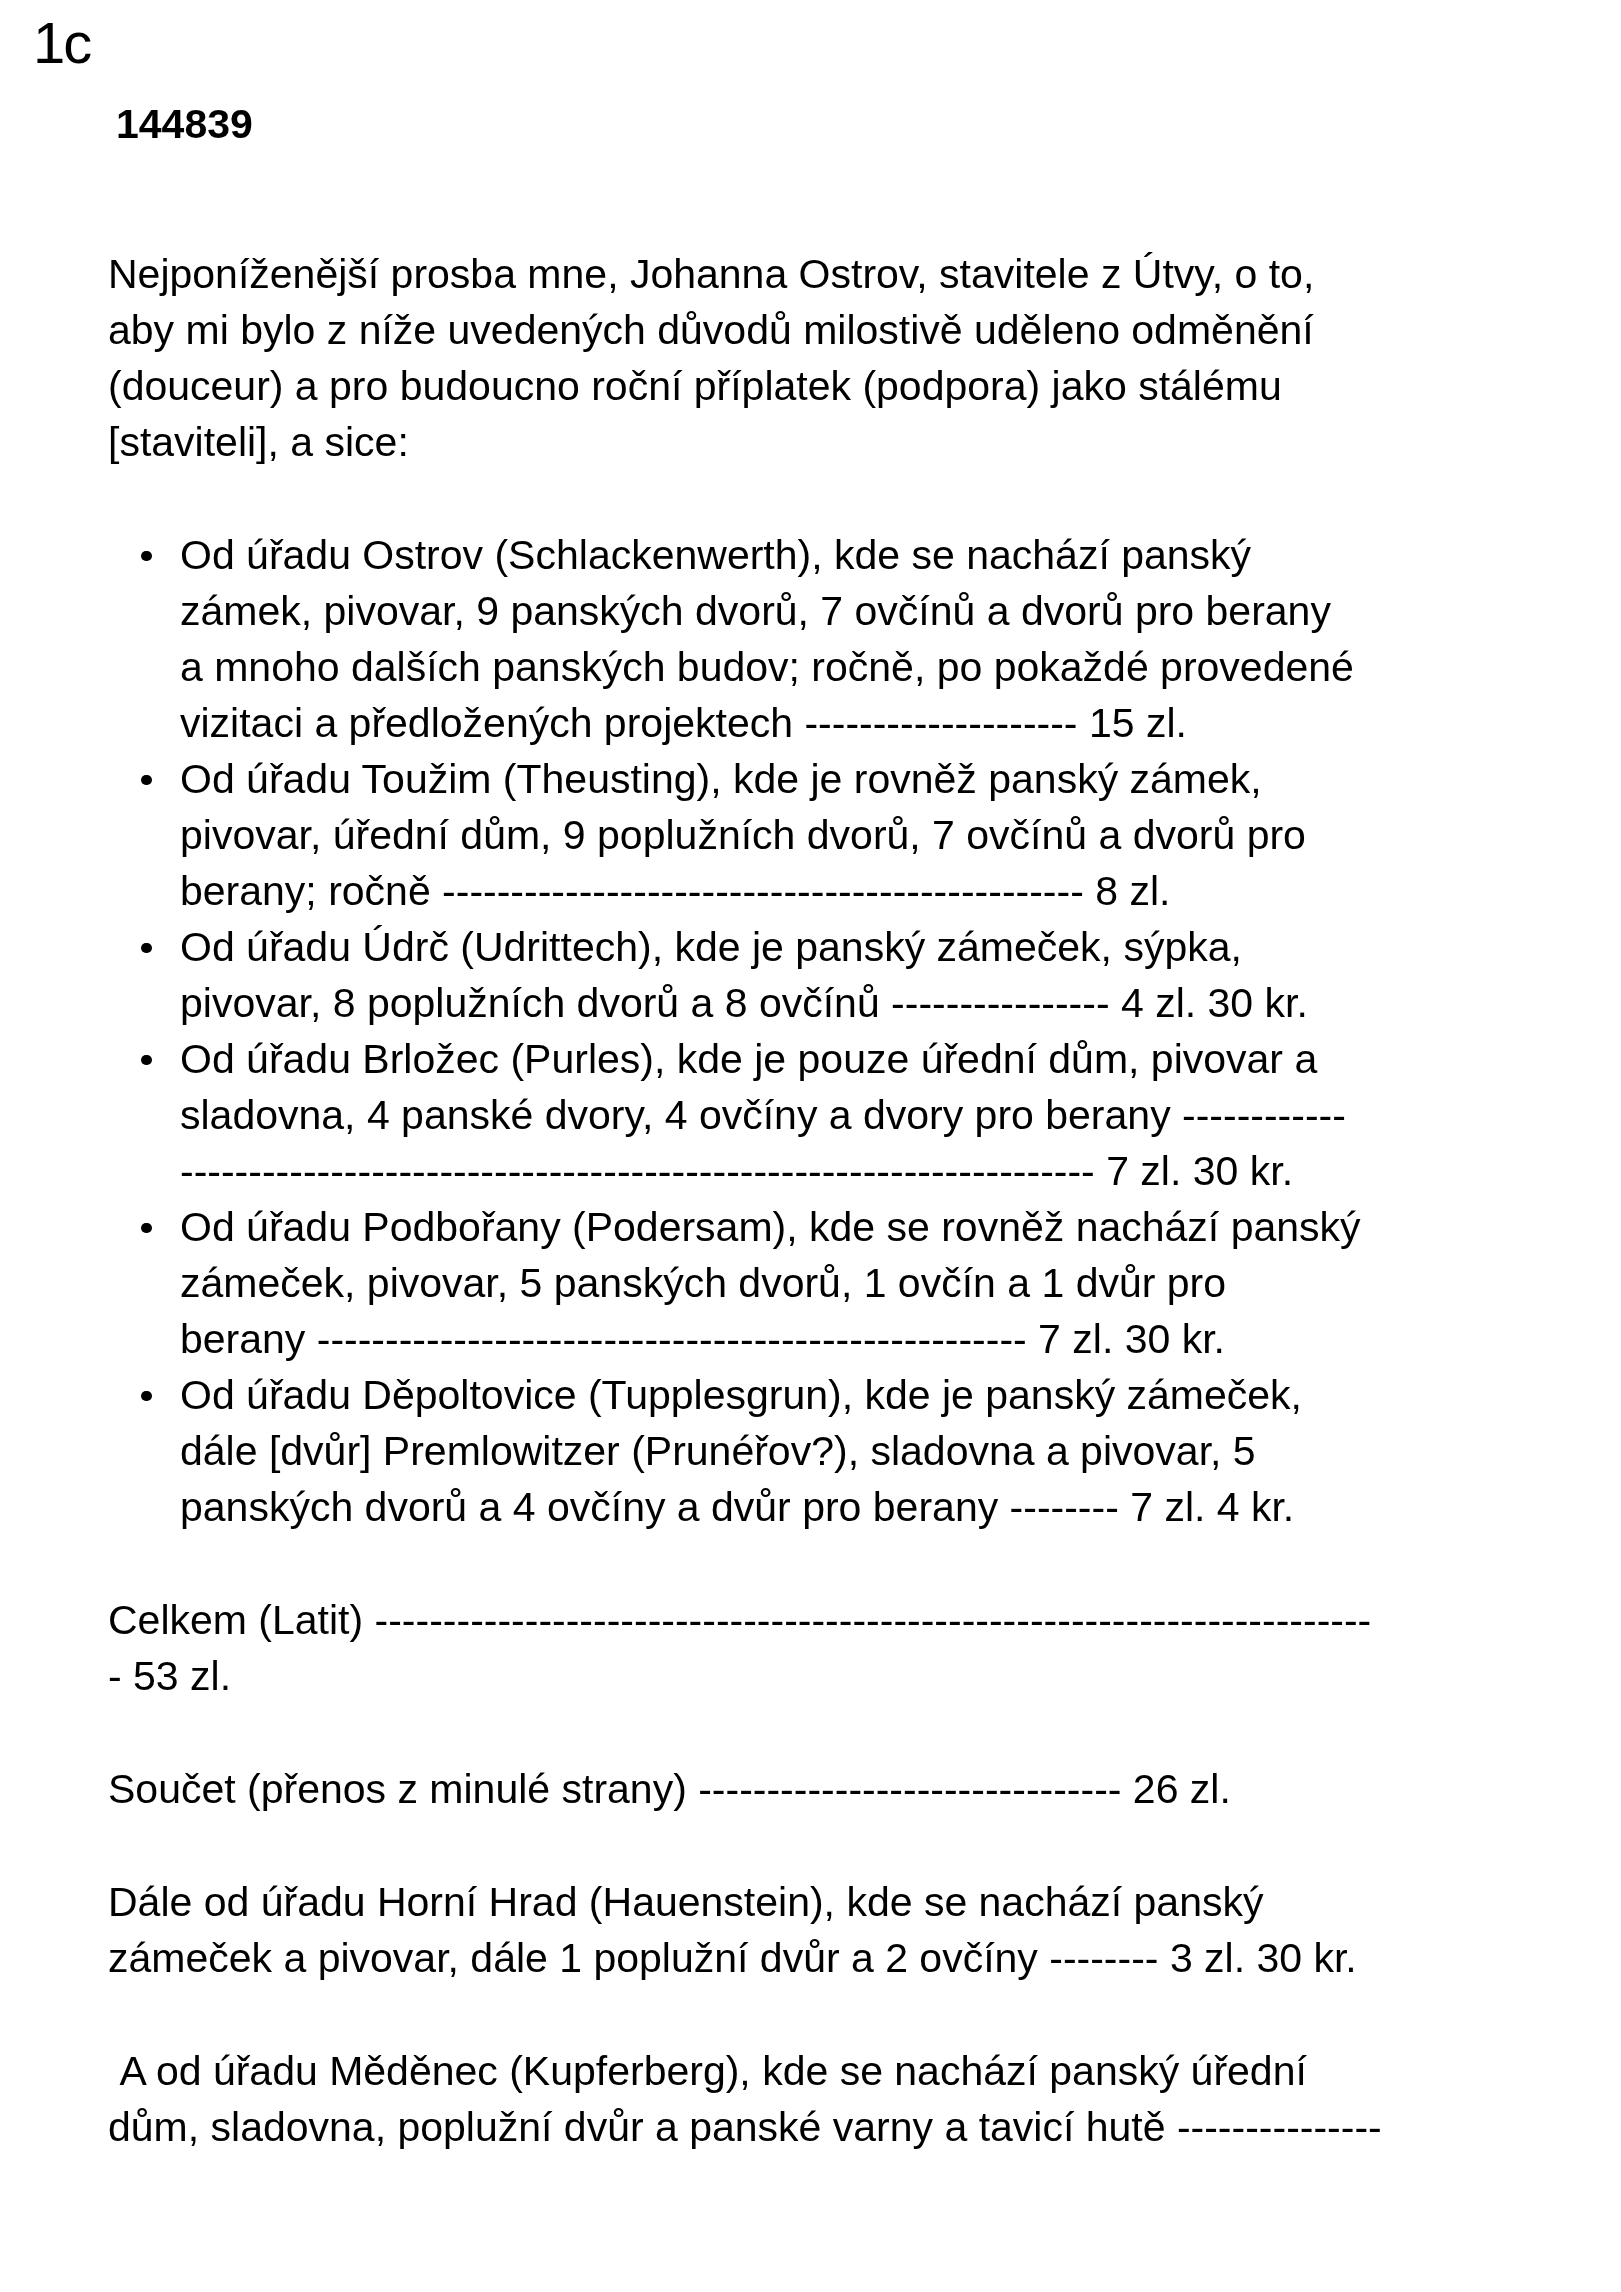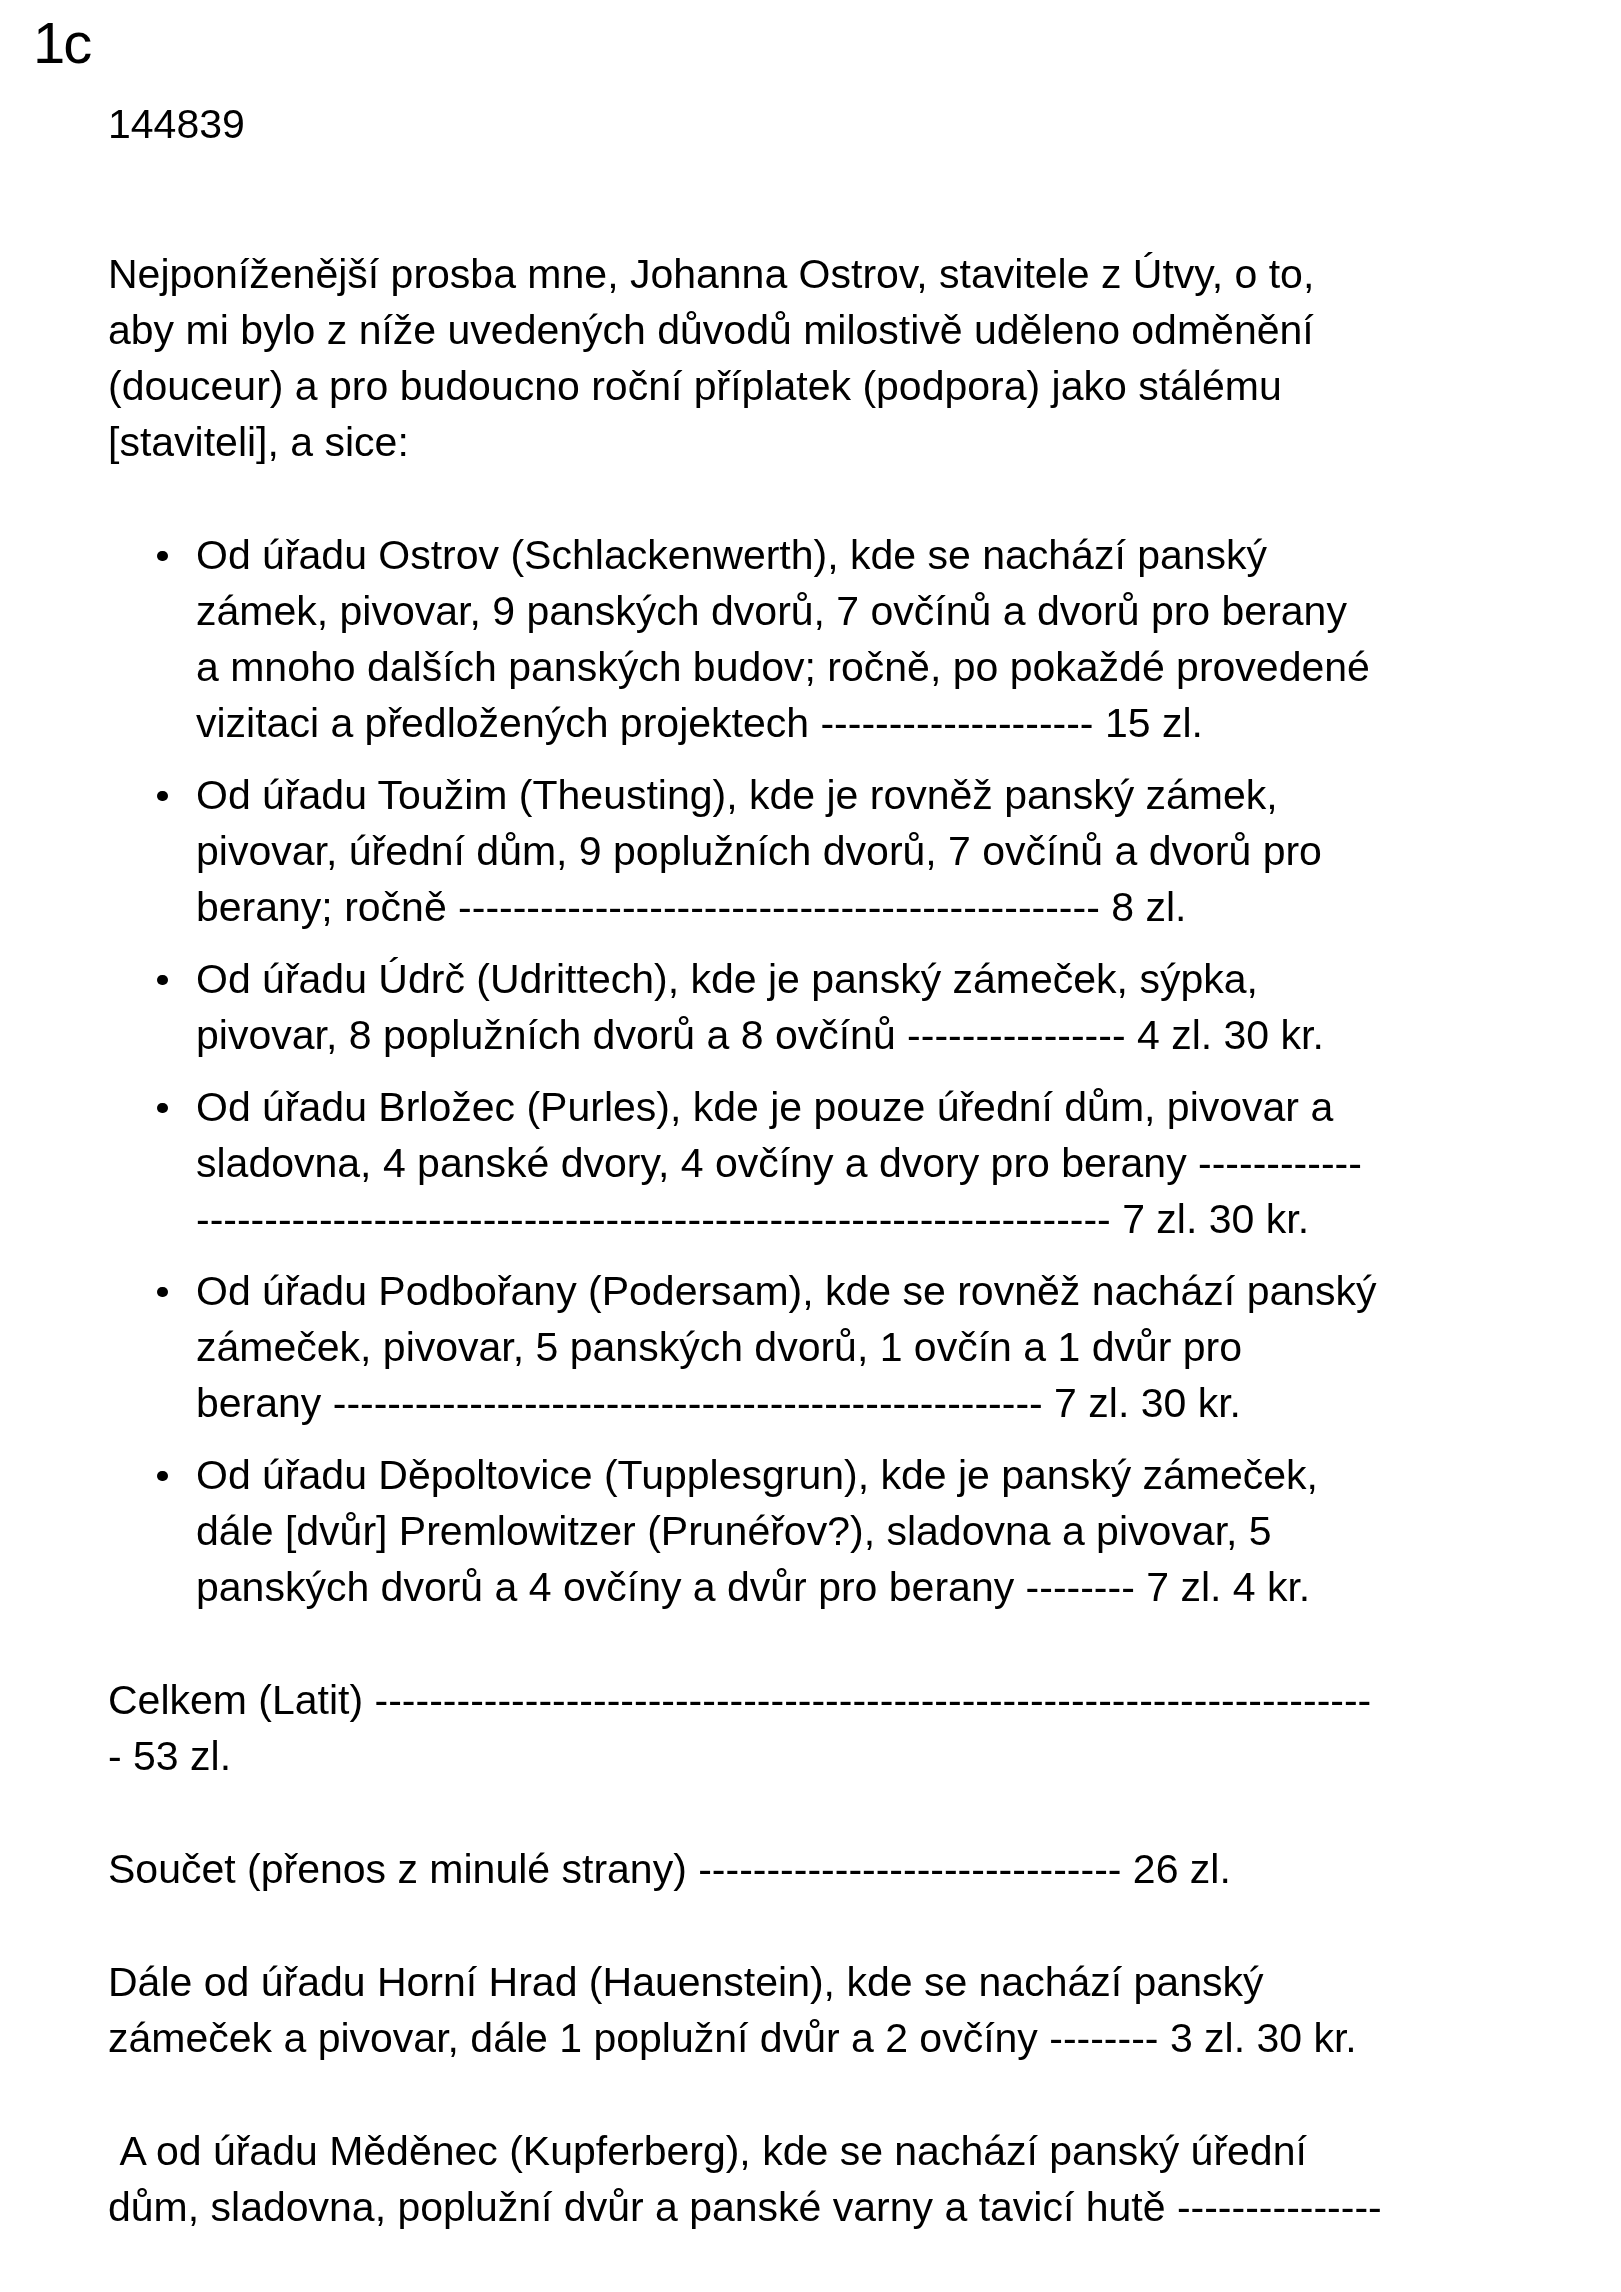--- a/index.html
+++ b/index.html
@@ -26,36 +26,37 @@
   }
   .content {
     position: absolute;
     left: 108px;
     top: 96px;
     width: 1407px;
     font-size: 41px;
     line-height: 56px;
   }
   .doc-number {
-    margin: 0 0 94px 0;
+    margin: 0 0 94px 8px;
     white-space: pre-wrap;
+    font-weight: bold;
   }
   .para {
     margin: 0 0 57px 0;
     white-space: pre-wrap;
   }
   ul.claims-list {
     list-style: none;
     margin: 0 0 57px 0;
     padding: 0;
   }
   ul.claims-list li {
     position: relative;
     padding-left: 72px;
-    margin: 16px;
+    margin: 0;
   }
   .bullet-dot {
     position: absolute;
     left: 33px;
     top: 23.5px;
     width: 10.8px;
     height: 10.8px;
     border-radius: 50%;
     background: #000;
   }

